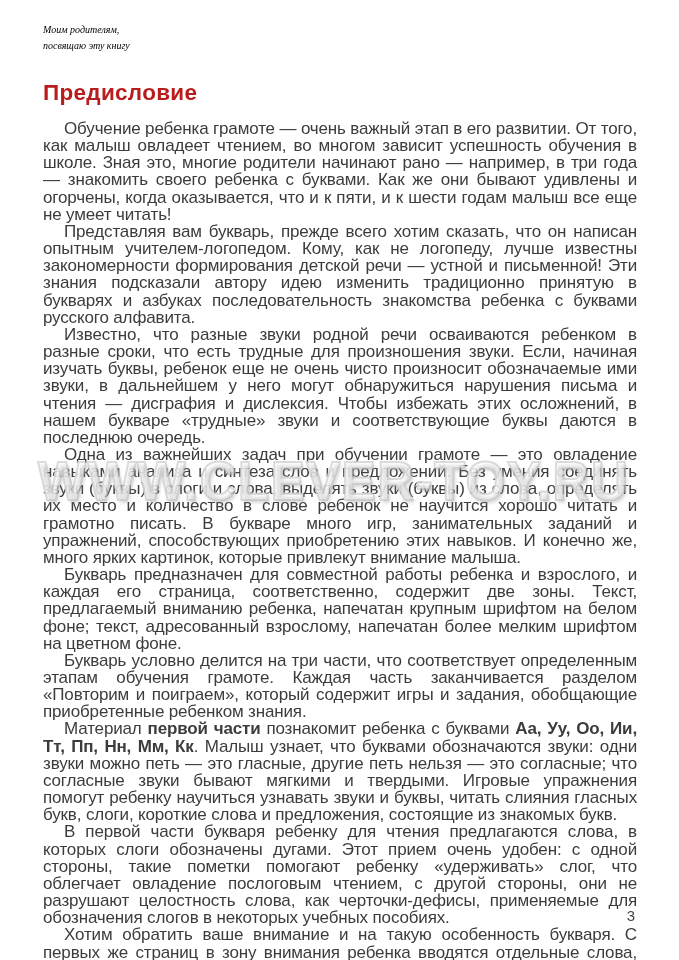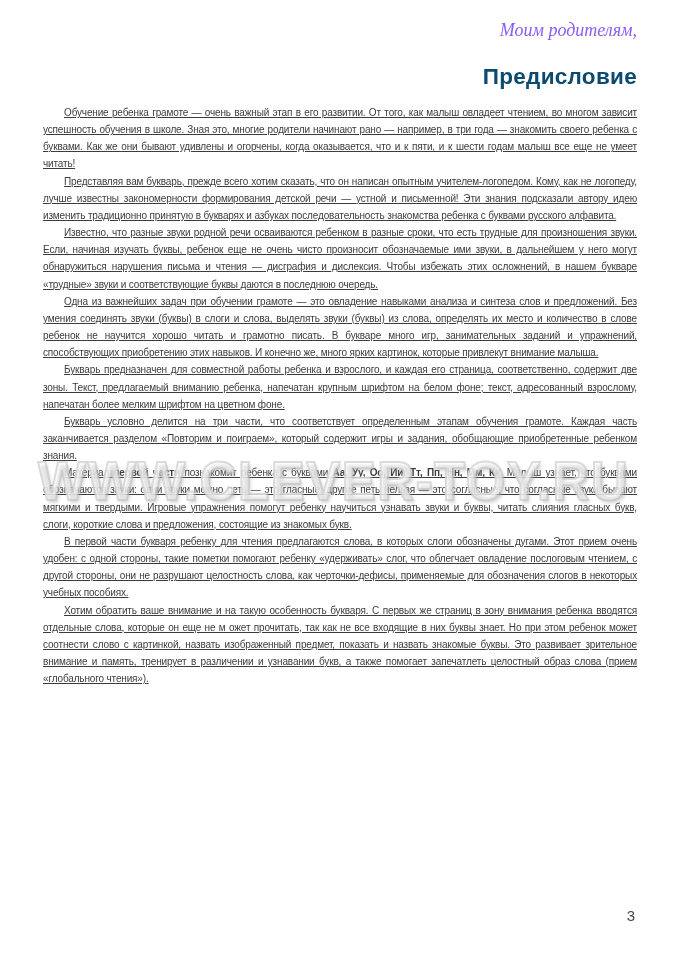--- a/index.html
+++ b/index.html
@@ -15,44 +15,42 @@
     font-family: "Liberation Sans", sans-serif;
     color: #3c3c3c;
   }
   .page {
     position: absolute;
     inset: 0;
     box-sizing: border-box;
     padding: 22px 42px 0 43px;
   }
   .dedication {
-    text-align: right;
     font-family: "Liberation Serif", serif;
     font-style: italic;
-    font-size: 18px;
+    font-size: 10px;
     line-height: 16px;
-    color: #8b5cf6;
+    color: #000000;
   }
   .title {
     margin: 26px 0 14px 0;
-    text-align: right;
+    text-align: left;
     font-size: 22.5px;
     font-weight: bold;
     letter-spacing: 0.3px;
-    color: #0c4a6e;
+    color: #b91c1c;
   }
   .body-text .para {
     margin: 0;
     text-align: justify;
     text-indent: 21px;
-    font-size: 10px;
+    font-size: 17px;
     line-height: 17.15px;
     letter-spacing: -0.15px;
     color: #3c3c3c;
-    text-decoration: underline;
   }
   .body-text .b {
     font-weight: bold;
   }
   .watermark {
     position: absolute;
     left: 38px;
     top: 449px;
     width: 604px;
     font-family: "Liberation Sans", sans-serif;
@@ -77,20 +75,21 @@
     color: #454545;
   }
 </style>
 </head>
 <body>
 
 <div class="page">
 
   <div class="dedication">
     <div>Моим родителям,</div>
+    <div>посвящаю эту книгу</div>
   </div>
 
   <h1 class="title">Предисловие</h1>
 
   <div class="body-text" id="preface-body">
       <p class="para"><span>Обучение ребенка грамоте — очень важный этап в его развитии. От того, как малыш овладеет чтением, во многом зависит успешность обучения в школе. Зная это, многие родители начинают рано — например, в три года — знакомить своего ребенка с буквами. Как же они бывают удивлены и огорчены, когда оказывается, что и к пяти, и к шести годам малыш все еще не умеет читать!</span></p>
       <p class="para"><span>Представляя вам букварь, прежде всего хотим сказать, что он написан опытным учителем-логопедом. Кому, как не логопеду, лучше известны закономерности формирования детской речи — устной и письменной! Эти знания подсказали автору идею изменить традиционно принятую в букварях и азбуках последовательность знакомства ребенка с буквами русского алфавита.</span></p>
       <p class="para"><span>Известно, что разные звуки родной речи осваиваются ребенком в разные сроки, что есть трудные для произношения звуки. Если, начиная изучать буквы, ребенок еще не очень чисто произносит обозначаемые ими звуки, в дальнейшем у него могут обнаружиться нарушения письма и чтения — дисграфия и дислексия. Чтобы избежать этих осложнений, в нашем букваре «трудные» звуки и соответствующие буквы даются в последнюю очередь.</span></p>
       <p class="para"><span>Одна из важнейших задач при обучении грамоте — это овладение навыками анализа и синтеза слов и предложений. Без умения соединять звуки (буквы) в слоги и слова, выделять звуки (буквы) из слова, определять их место и количество в слове ребенок не научится хорошо читать и грамотно писать. В букваре много игр, занимательных заданий и упражнений, способствующих приобретению этих навыков. И конечно же, много ярких картинок, которые привлекут внимание малыша.</span></p>
       <p class="para"><span>Букварь предназначен для совместной работы ребенка и взрослого, и каждая его страница, соответственно, содержит две зоны. Текст, предлагаемый вниманию ребенка, напечатан крупным шрифтом на белом фоне; текст, адресованный взрослому, напечатан более мелким шрифтом на цветном фоне.</span></p>

